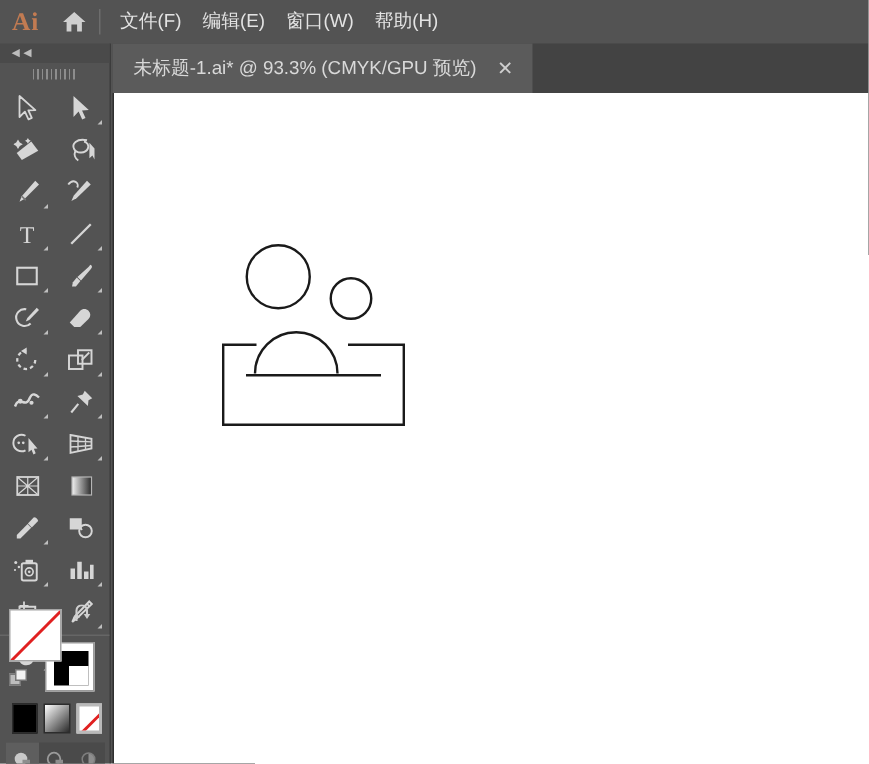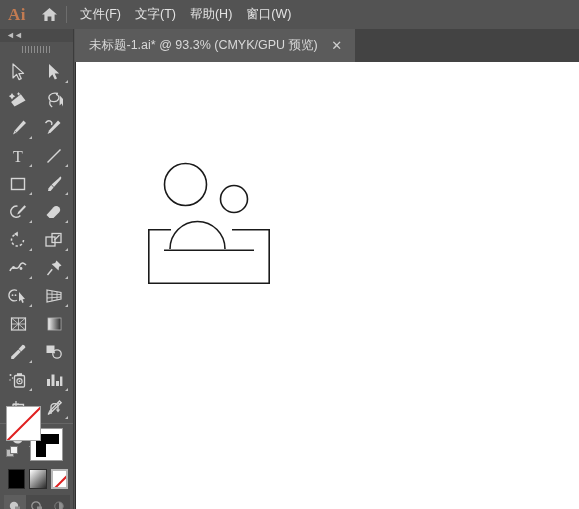--- a/index.html
+++ b/index.html
@@ -155,23 +155,23 @@
   <div id="menubar">
     <div id="ai-logo">Ai</div>
     <div id="home-btn">
       <svg width="17" height="15" viewBox="0 0 17 15" aria-hidden="true">
         <path d="M8.5 1 L16 7.6 L13.6 7.6 L13.6 14 L10.4 14 L10.4 9.4 L6.6 9.4 L6.6 14 L3.4 14 L3.4 7.6 L1 7.6 Z" fill="#cfcfcf"></path>
       </svg>
     </div>
     <div class="mb-sep"></div>
     <div id="menu-items">
       <div class="menu-item">文件(F)</div>
-      <div class="menu-item">文字(T)</div>
+      <div class="menu-item">编辑(E)</div>
+      <div class="menu-item">窗口(W)</div>
       <div class="menu-item">帮助(H)</div>
-      <div class="menu-item">窗口(W)</div>
     </div>
   </div>
 
   <div id="tabbar">
     <div id="tab-active" style="width: 280px;">
       <span id="tab-title">未标题-1.ai* @ 93.3% (CMYK/GPU 预览)</span>
       <span id="tab-close">✕</span>
     </div>
   </div>
 

